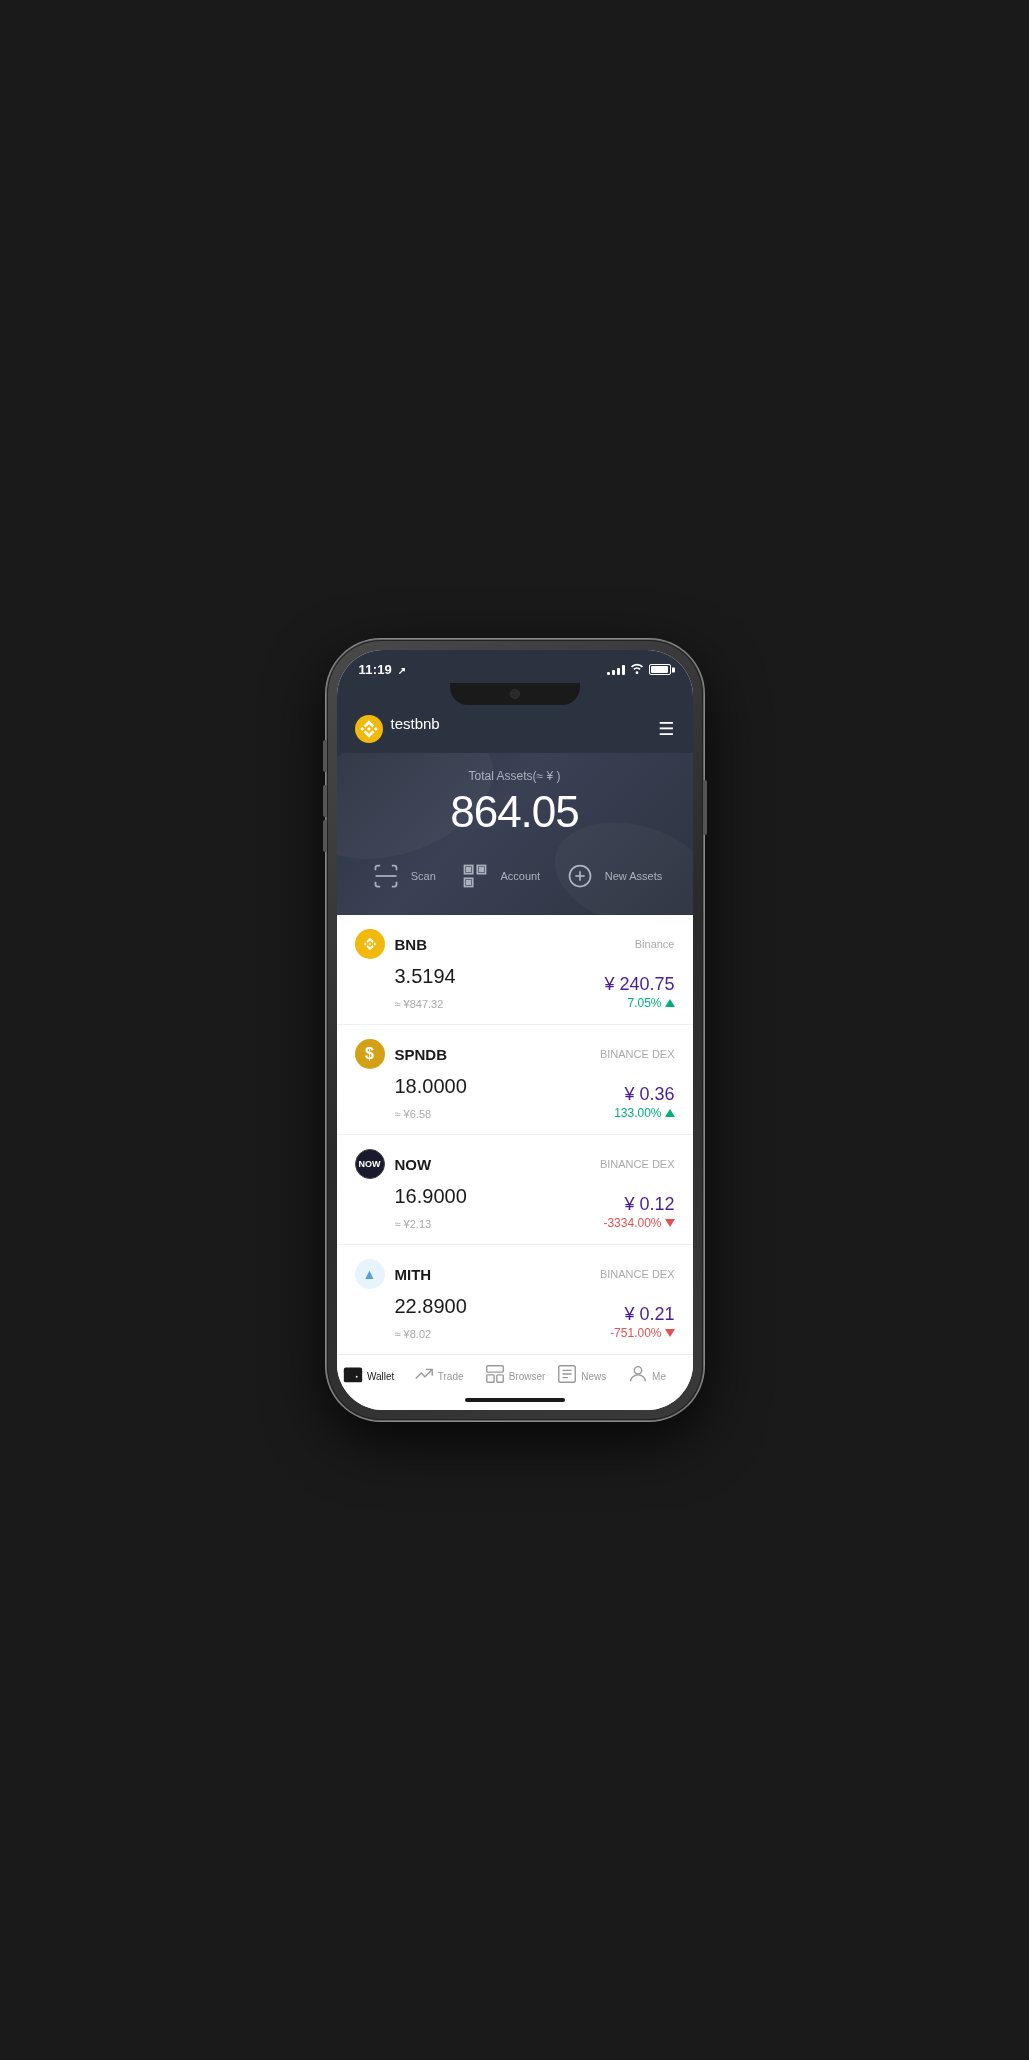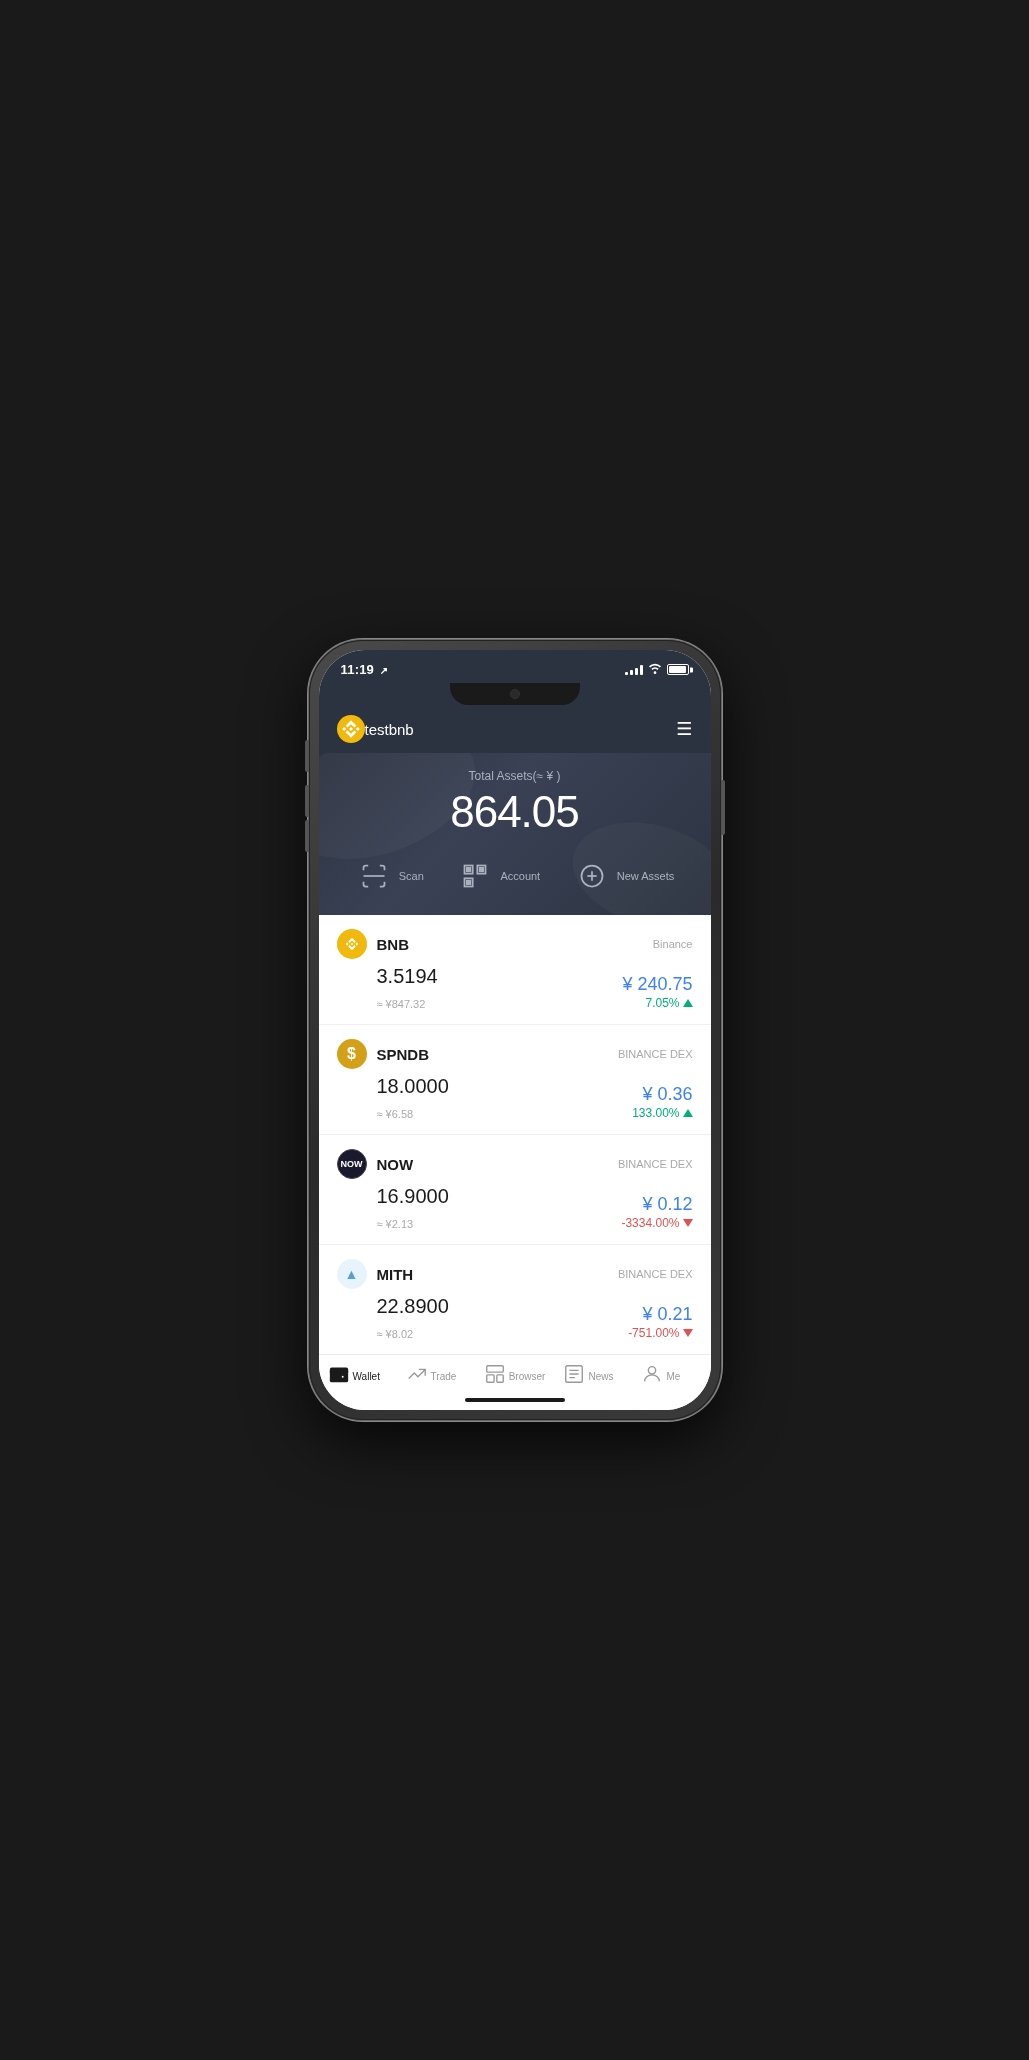--- a/index.html
+++ b/index.html
@@ -6,21 +6,21 @@
     body {
       background: #1a1a1a;
       display: flex;
       justify-content: center;
       align-items: center;
       min-height: 100vh;
       font-family: -apple-system, BlinkMacSystemFont, 'Helvetica Neue', Arial, sans-serif;
     }
 
     .phone-outer {
-      width: 412px;
+      width: 376px;
       height: 780px;
       background: linear-gradient(145deg, #4a4a4a, #2a2a2a, #3a3a3a);
       border-radius: 54px;
       padding: 10px;
       box-shadow:
         0 0 0 1px #666,
         0 0 0 2px #888,
         inset 0 0 0 1px #222,
         0 20px 60px rgba(0,0,0,0.8);
       position: relative;
@@ -119,21 +119,21 @@
     .app-header {
       background: #2c3340;
       display: flex;
       justify-content: space-between;
       align-items: center;
       padding: 10px 18px;
       flex-shrink: 0;
     }
     .header-left {
       display: flex;
-      align-items: center;
+      gap: 8px;
     }
     .bnb-logo {
       width: 28px;
       height: 28px;
     }
     .username {
       color: white;
       font-size: 15px;
       font-weight: 500;
     }
@@ -281,21 +281,21 @@
       margin-top: 10px;
     }
     .asset-price-group {
       display: flex;
       flex-direction: column;
       align-items: flex-end;
     }
     .asset-price {
       font-size: 18px;
       font-weight: 500;
-      color: #3b82f6;
+      color: #4c1d95;
     }
     .asset-change {
       font-size: 12px;
       margin-top: 1px;
       display: flex;
       align-items: center;
       gap: 3px;
     }
     .asset-change.positive { color: #00b07c; }
     .asset-change.negative { color: #e05252; }

